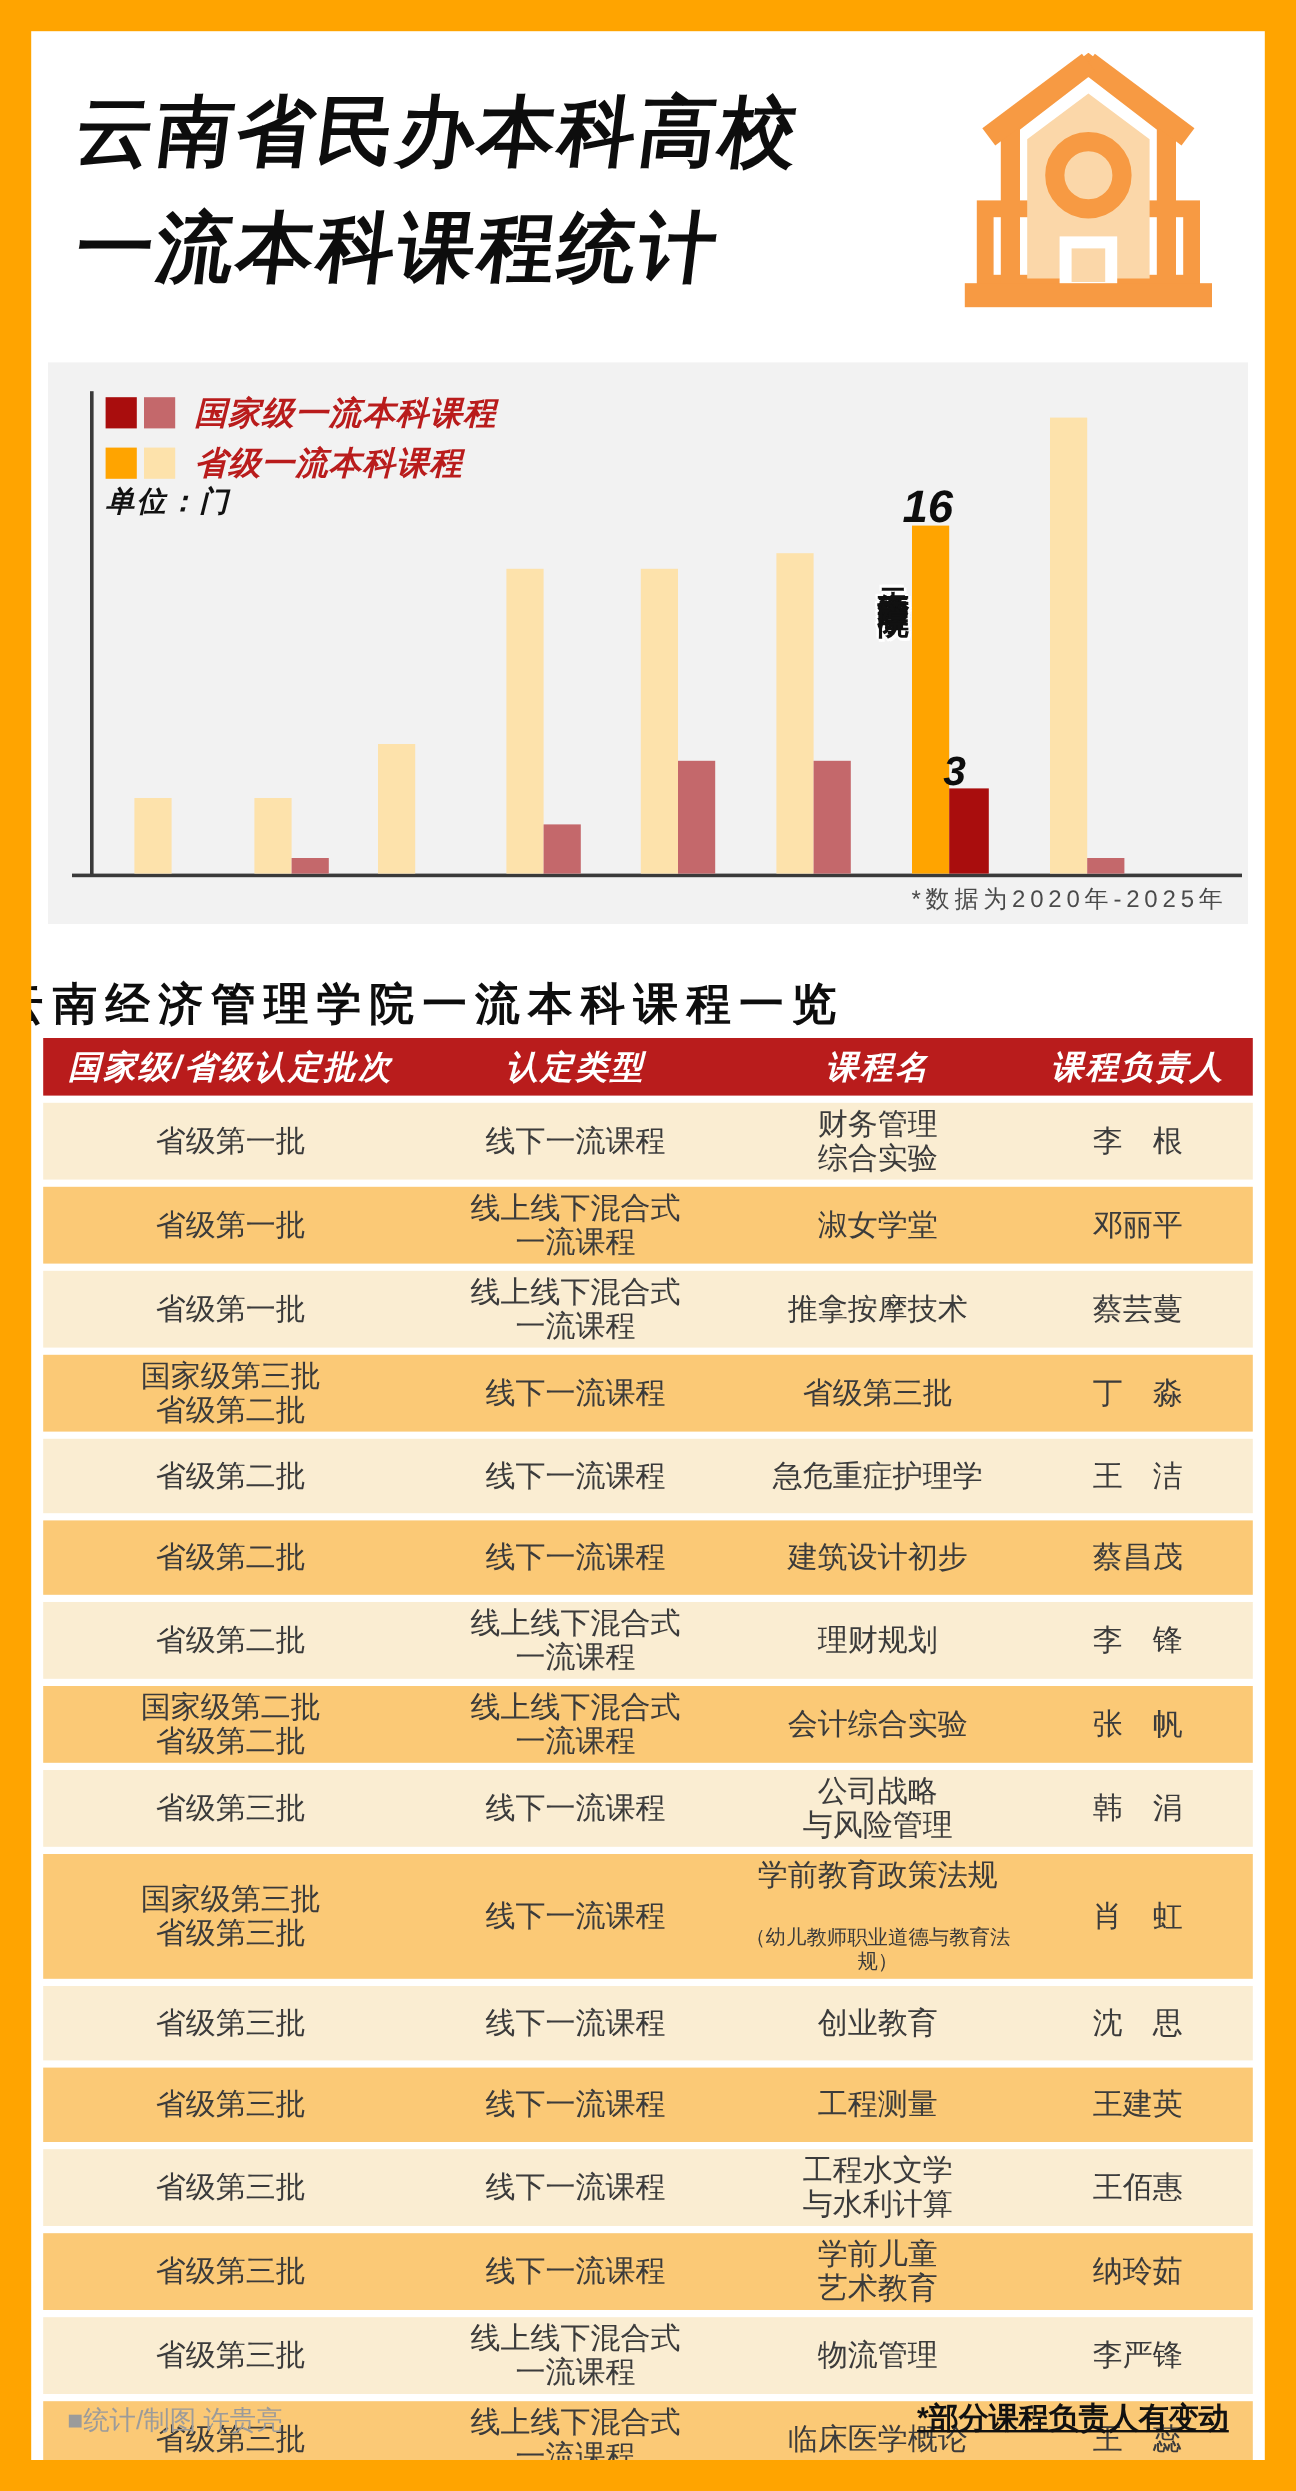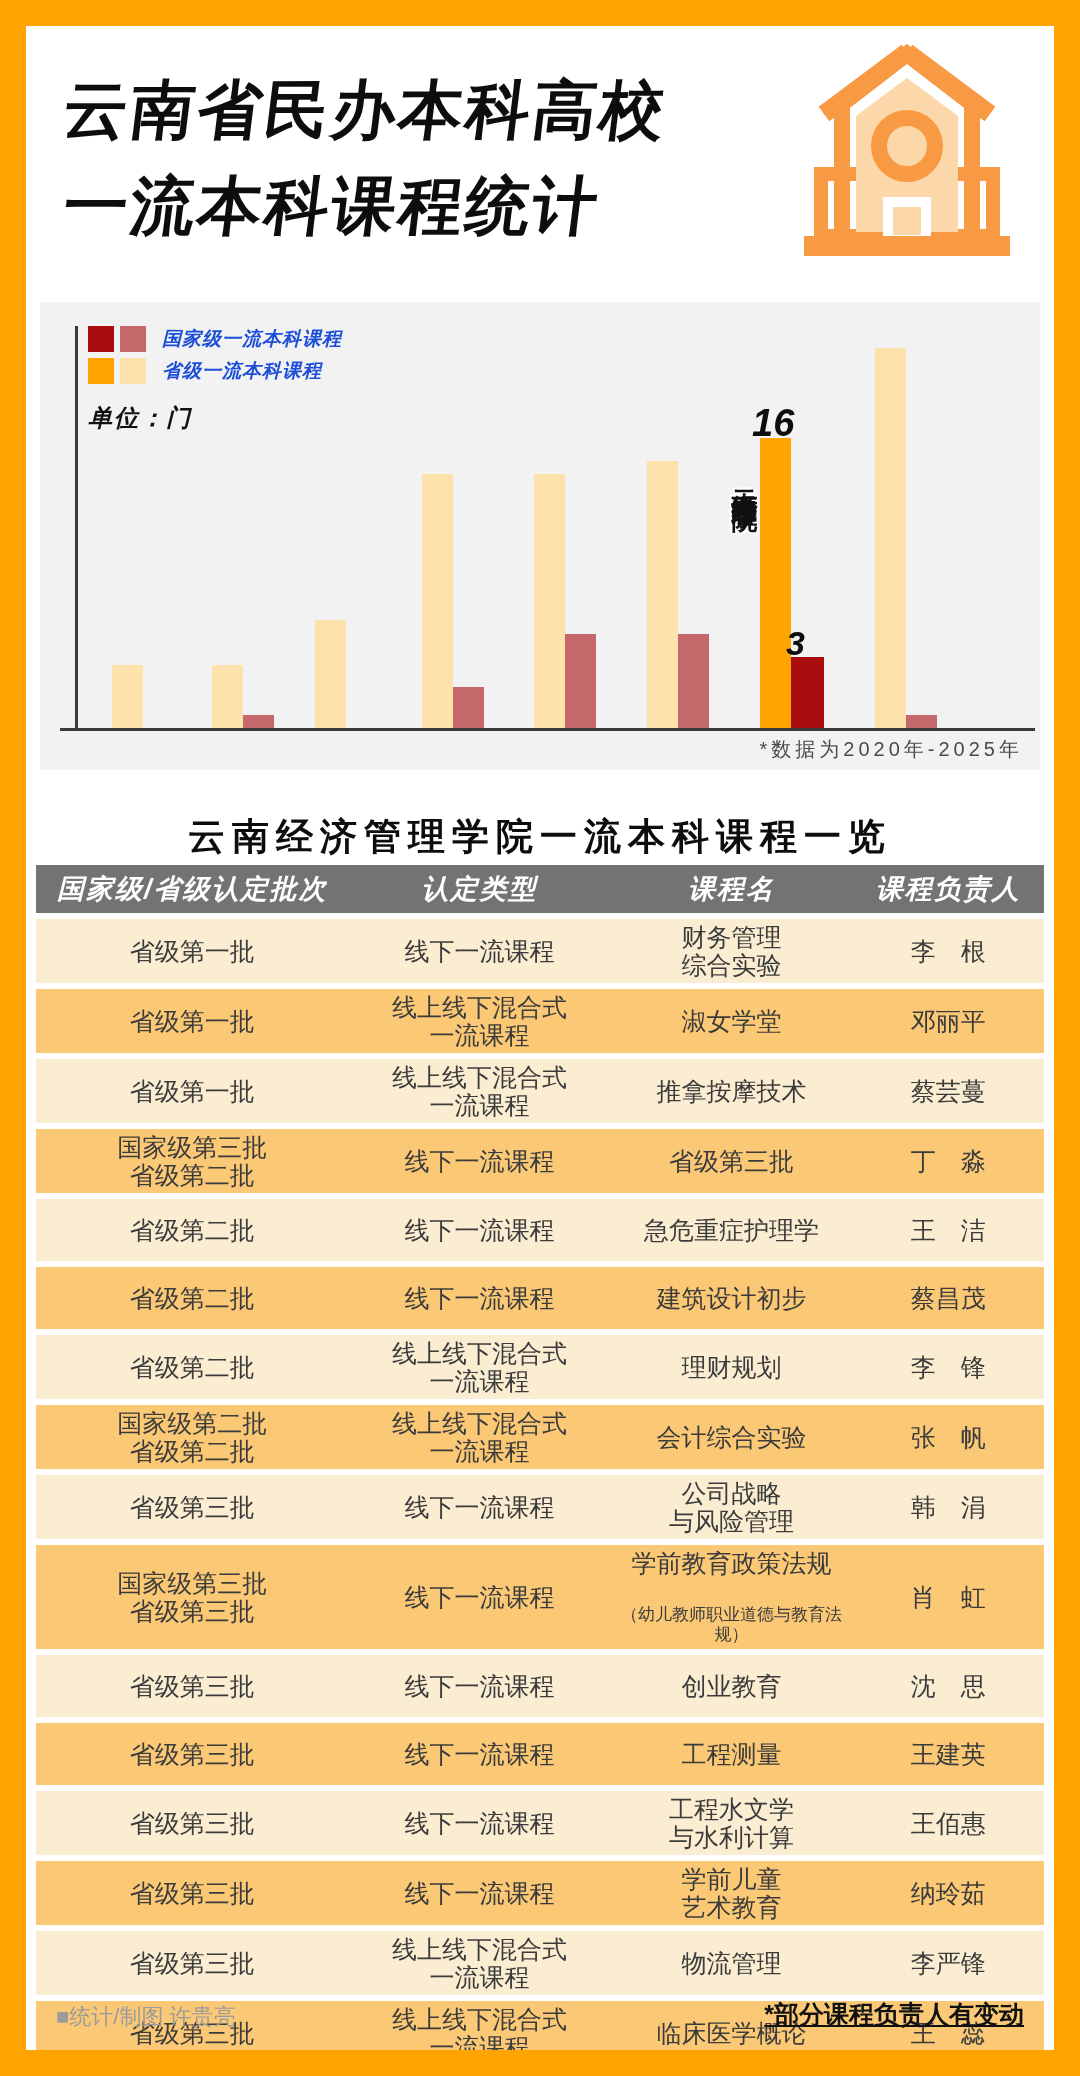--- a/index.html
+++ b/index.html
@@ -11,40 +11,40 @@
   .title-block{position:absolute;left:58px;top:62px;z-index:2;}
   .title-line{font-size:64px;line-height:96px;font-weight:900;color:#0d0d0d;
               letter-spacing:3px;transform:skewX(-7deg);transform-origin:left bottom;}
   .building-svg{position:absolute;left:798px;top:44px;z-index:1;}
 
   
   .chart-panel{position:absolute;left:40px;top:302px;width:1000px;height:468px;background:#F2F2F2;}
   .legend{position:absolute;left:48px;top:24px;}
   .legend-row{display:flex;align-items:center;margin-bottom:6px;}
   .swatch{width:26px;height:26px;margin-right:6px;}
-  .legend-label{font-size:19px;font-weight:900;font-style:italic;color:#1d4ed8;margin-left:10px;letter-spacing:1px;}
+  .legend-label{font-size:27px;font-weight:900;font-style:italic;color:#b91c1c;margin-left:10px;letter-spacing:1px;}
   .unit-label{position:absolute;left:48px;top:100px;font-size:24px;font-weight:900;font-style:italic;color:#111;letter-spacing:2px;}
   .axis-y{position:absolute;left:35px;top:24px;width:3px;height:404px;background:#3A3A3A;}
   .axis-x{position:absolute;left:20px;top:426px;width:975px;height:3px;background:#3A3A3A;}
   .bar{position:absolute;}
   .bar-callout{position:absolute;left:690px;top:168px;width:30px;height:262px;
                writing-mode:vertical-rl;text-orientation:upright;
                font-size:26px;line-height:30px;font-weight:700;color:#111;letter-spacing:2px;
                text-shadow:-2px 0 0 #fff,2px 0 0 #fff,0 -2px 0 #fff,0 2px 0 #fff,-2px -2px 0 #fff,2px 2px 0 #fff;z-index:5;}
   .val-label{position:absolute;font-weight:900;font-style:italic;color:#0d0d0d;z-index:6;text-align:left;}
   .val-16{left:712px;top:100px;width:48px;font-size:38px;}
   .val-3{left:746px;top:322px;width:42px;font-size:34px;}
   .chart-note{position:absolute;right:17px;top:434px;font-size:20px;color:#4A4A4A;letter-spacing:4px;}
 
   
-  .table-title{position:absolute;left:0;top:812px;width:1080px;text-align:center;
+  .table-title{position:absolute;left:0;top:812px;width:1080px;text-align:left;
                font-size:37px;font-weight:900;color:#0d0d0d;letter-spacing:7px;}
   .table-wrap{position:absolute;left:36px;top:865px;width:1008px;}
   .thead{display:grid;grid-template-columns:31% 26% 24% 19%;align-items:center;
-         height:48px;background:#737373;}
+         height:48px;background:#b91c1c;}
   .th{color:#ffffff;font-size:27px;font-weight:900;font-style:italic;text-align:center;letter-spacing:2px;}
   .trow{display:grid;grid-template-columns:31% 26% 24% 19%;align-items:center;
         min-height:62px;margin-top:6px;}
   .trow.light{background:#FAEDD2;}
   .trow.dark{background:#FBC976;}
   .td{font-size:25px;color:#3B3B3B;text-align:center;line-height:28px;white-space:pre-line;padding:4px 2px;}
   .td .sub{font-size:17px;line-height:20px;display:block;margin-top:28px;}
 
   
   .credit{position:absolute;left:56px;top:2002px;font-size:22px;color:#9B9B9B;z-index:60;}

